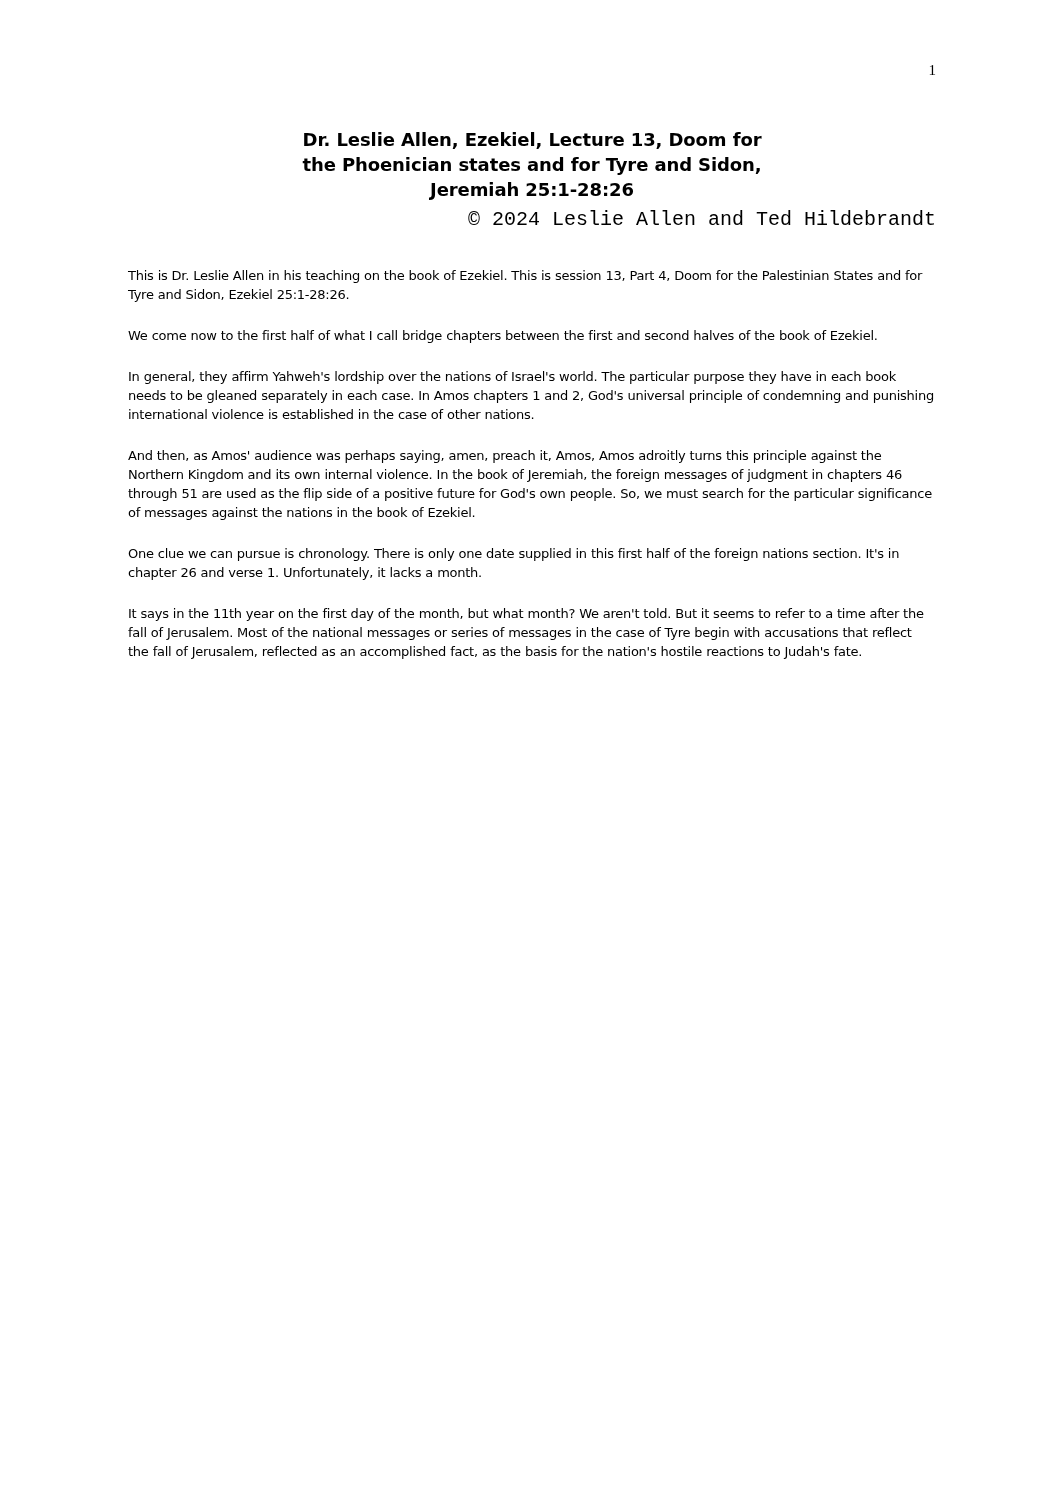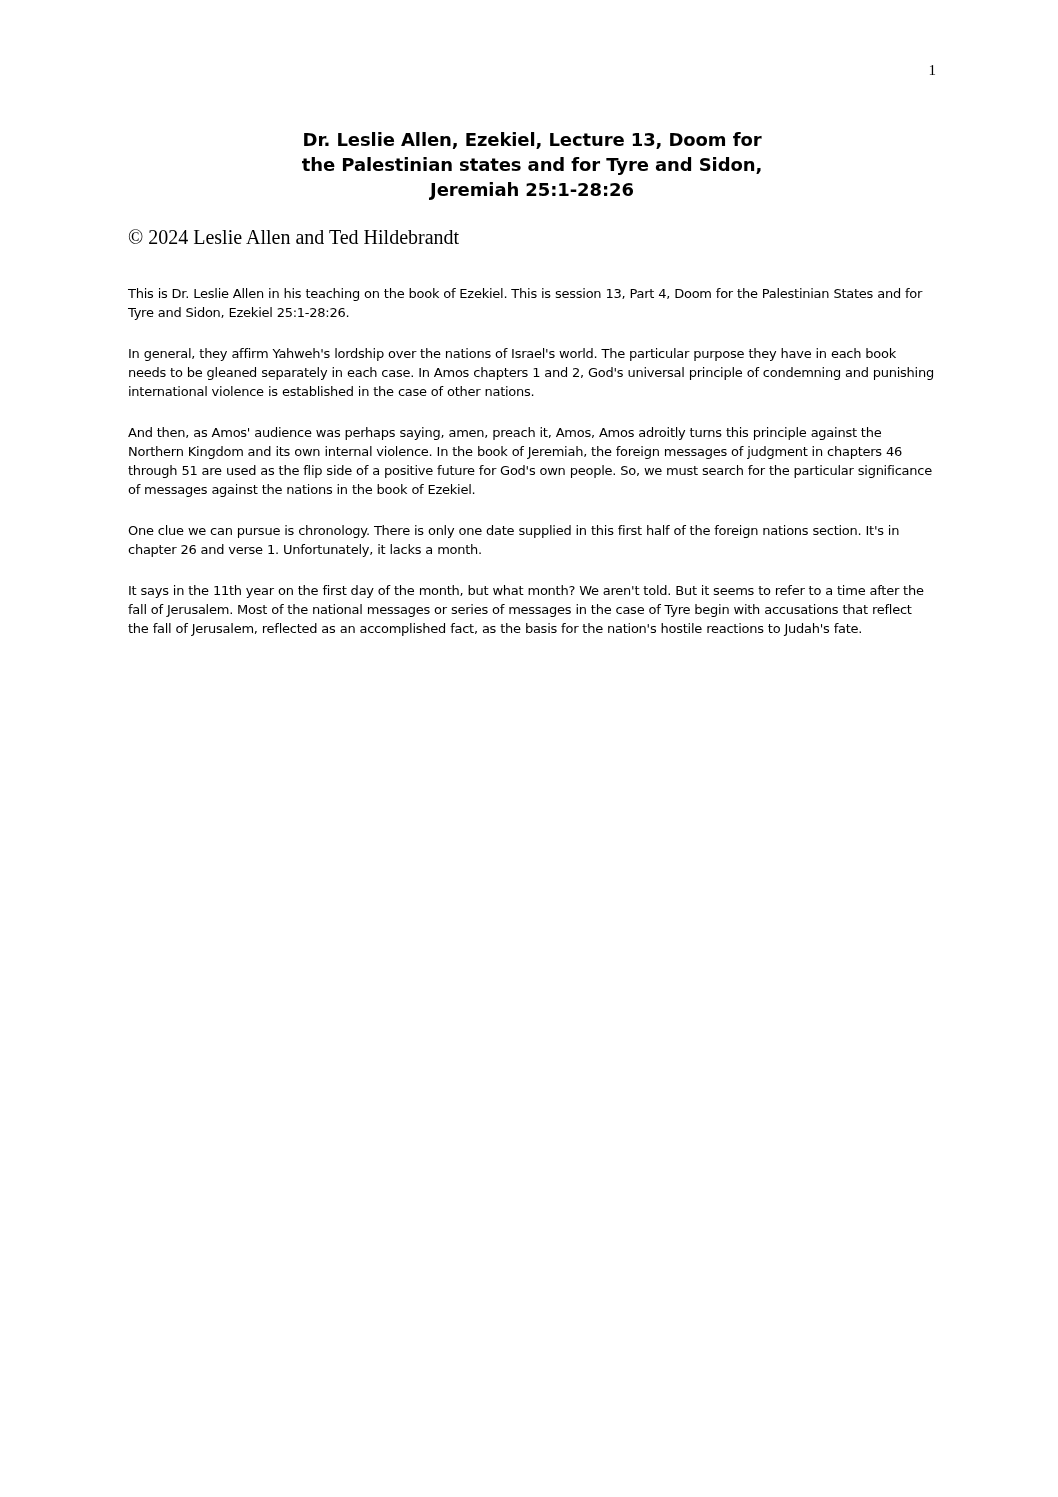--- a/index.html
+++ b/index.html
@@ -36,24 +36,24 @@
     font-size: 18px;
     line-height: 1.38;
     text-align: center;
     margin: 68px 0 0 0;
     letter-spacing: -0.1px;
   }
   .doc-title .line {
     display: block;
   }
   .copyright {
-    font-family: Liberation Serif, serif;
+    font-family: Liberation Mono, monospace;
     font-size: 20px;
-    text-align: left;
-    margin-top: 24px;
+    text-align: right;
+    margin-top: 6px;
     margin-bottom: 0;
   }
   .body-text {
     margin-top: 36px;
   }
   .body-text p {
     font-family: "DejaVu Sans", sans-serif;
     font-size: 13px;
     line-height: 1.46;
     margin: 0 0 22px 0;
@@ -67,27 +67,28 @@
 </style>
 </head>
 <body>
 
 <div class="page">
 
   <div class="page-number">1</div>
 
   <h1 class="doc-title">
     <span class="line">Dr. Leslie Allen, Ezekiel, Lecture 13, Doom for</span>
-    <span class="line">the Palestinian states and for Tyre and Sidon,</span>
+    <span class="line">the Phoenician states and for Tyre and Sidon,</span>
     <span class="line">Jeremiah 25:1-28:26</span>
   </h1>
 
   <div class="copyright">© 2024 Leslie Allen and Ted Hildebrandt</div>
 
   <div class="body-text">
     <p>This is Dr. Leslie Allen in his teaching on the book of Ezekiel. This is session 13, Part 4, Doom for the Palestinian States and for Tyre and Sidon, Ezekiel 25:1-28:26.</p>
+    <p>We come now to the first half of what I call bridge chapters between the first and second halves of the book of Ezekiel.</p>
     <p>In general, they affirm Yahweh's lordship over the nations of Israel's world. The particular purpose they have in each book needs to be gleaned separately in each case. In Amos chapters 1 and 2, God's universal principle of condemning and punishing international violence is established in the case of other nations.</p>
     <p>And then, as Amos' audience was perhaps saying, amen, preach it, Amos, Amos adroitly turns this principle against the Northern Kingdom and its own internal violence. In the book of Jeremiah, the foreign messages of judgment in chapters 46 through 51 are used as the flip side of a positive future for God's own people. So, we must search for the particular significance of messages against the nations in the book of Ezekiel.</p>
     <p>One clue we can pursue is chronology. There is only one date supplied in this first half of the foreign nations section. It's in chapter 26 and verse 1. Unfortunately, it lacks a month.</p>
     <p>It says in the 11th year on the first day of the month, but what month? We aren't told. But it seems to refer to a time after the fall of Jerusalem. Most of the national messages or series of messages in the case of Tyre begin with accusations that reflect the fall of Jerusalem, reflected as an accomplished fact, as the basis for the nation's hostile reactions to Judah's fate.</p>
   </div>
 
 </div>
 
 </body></html>

